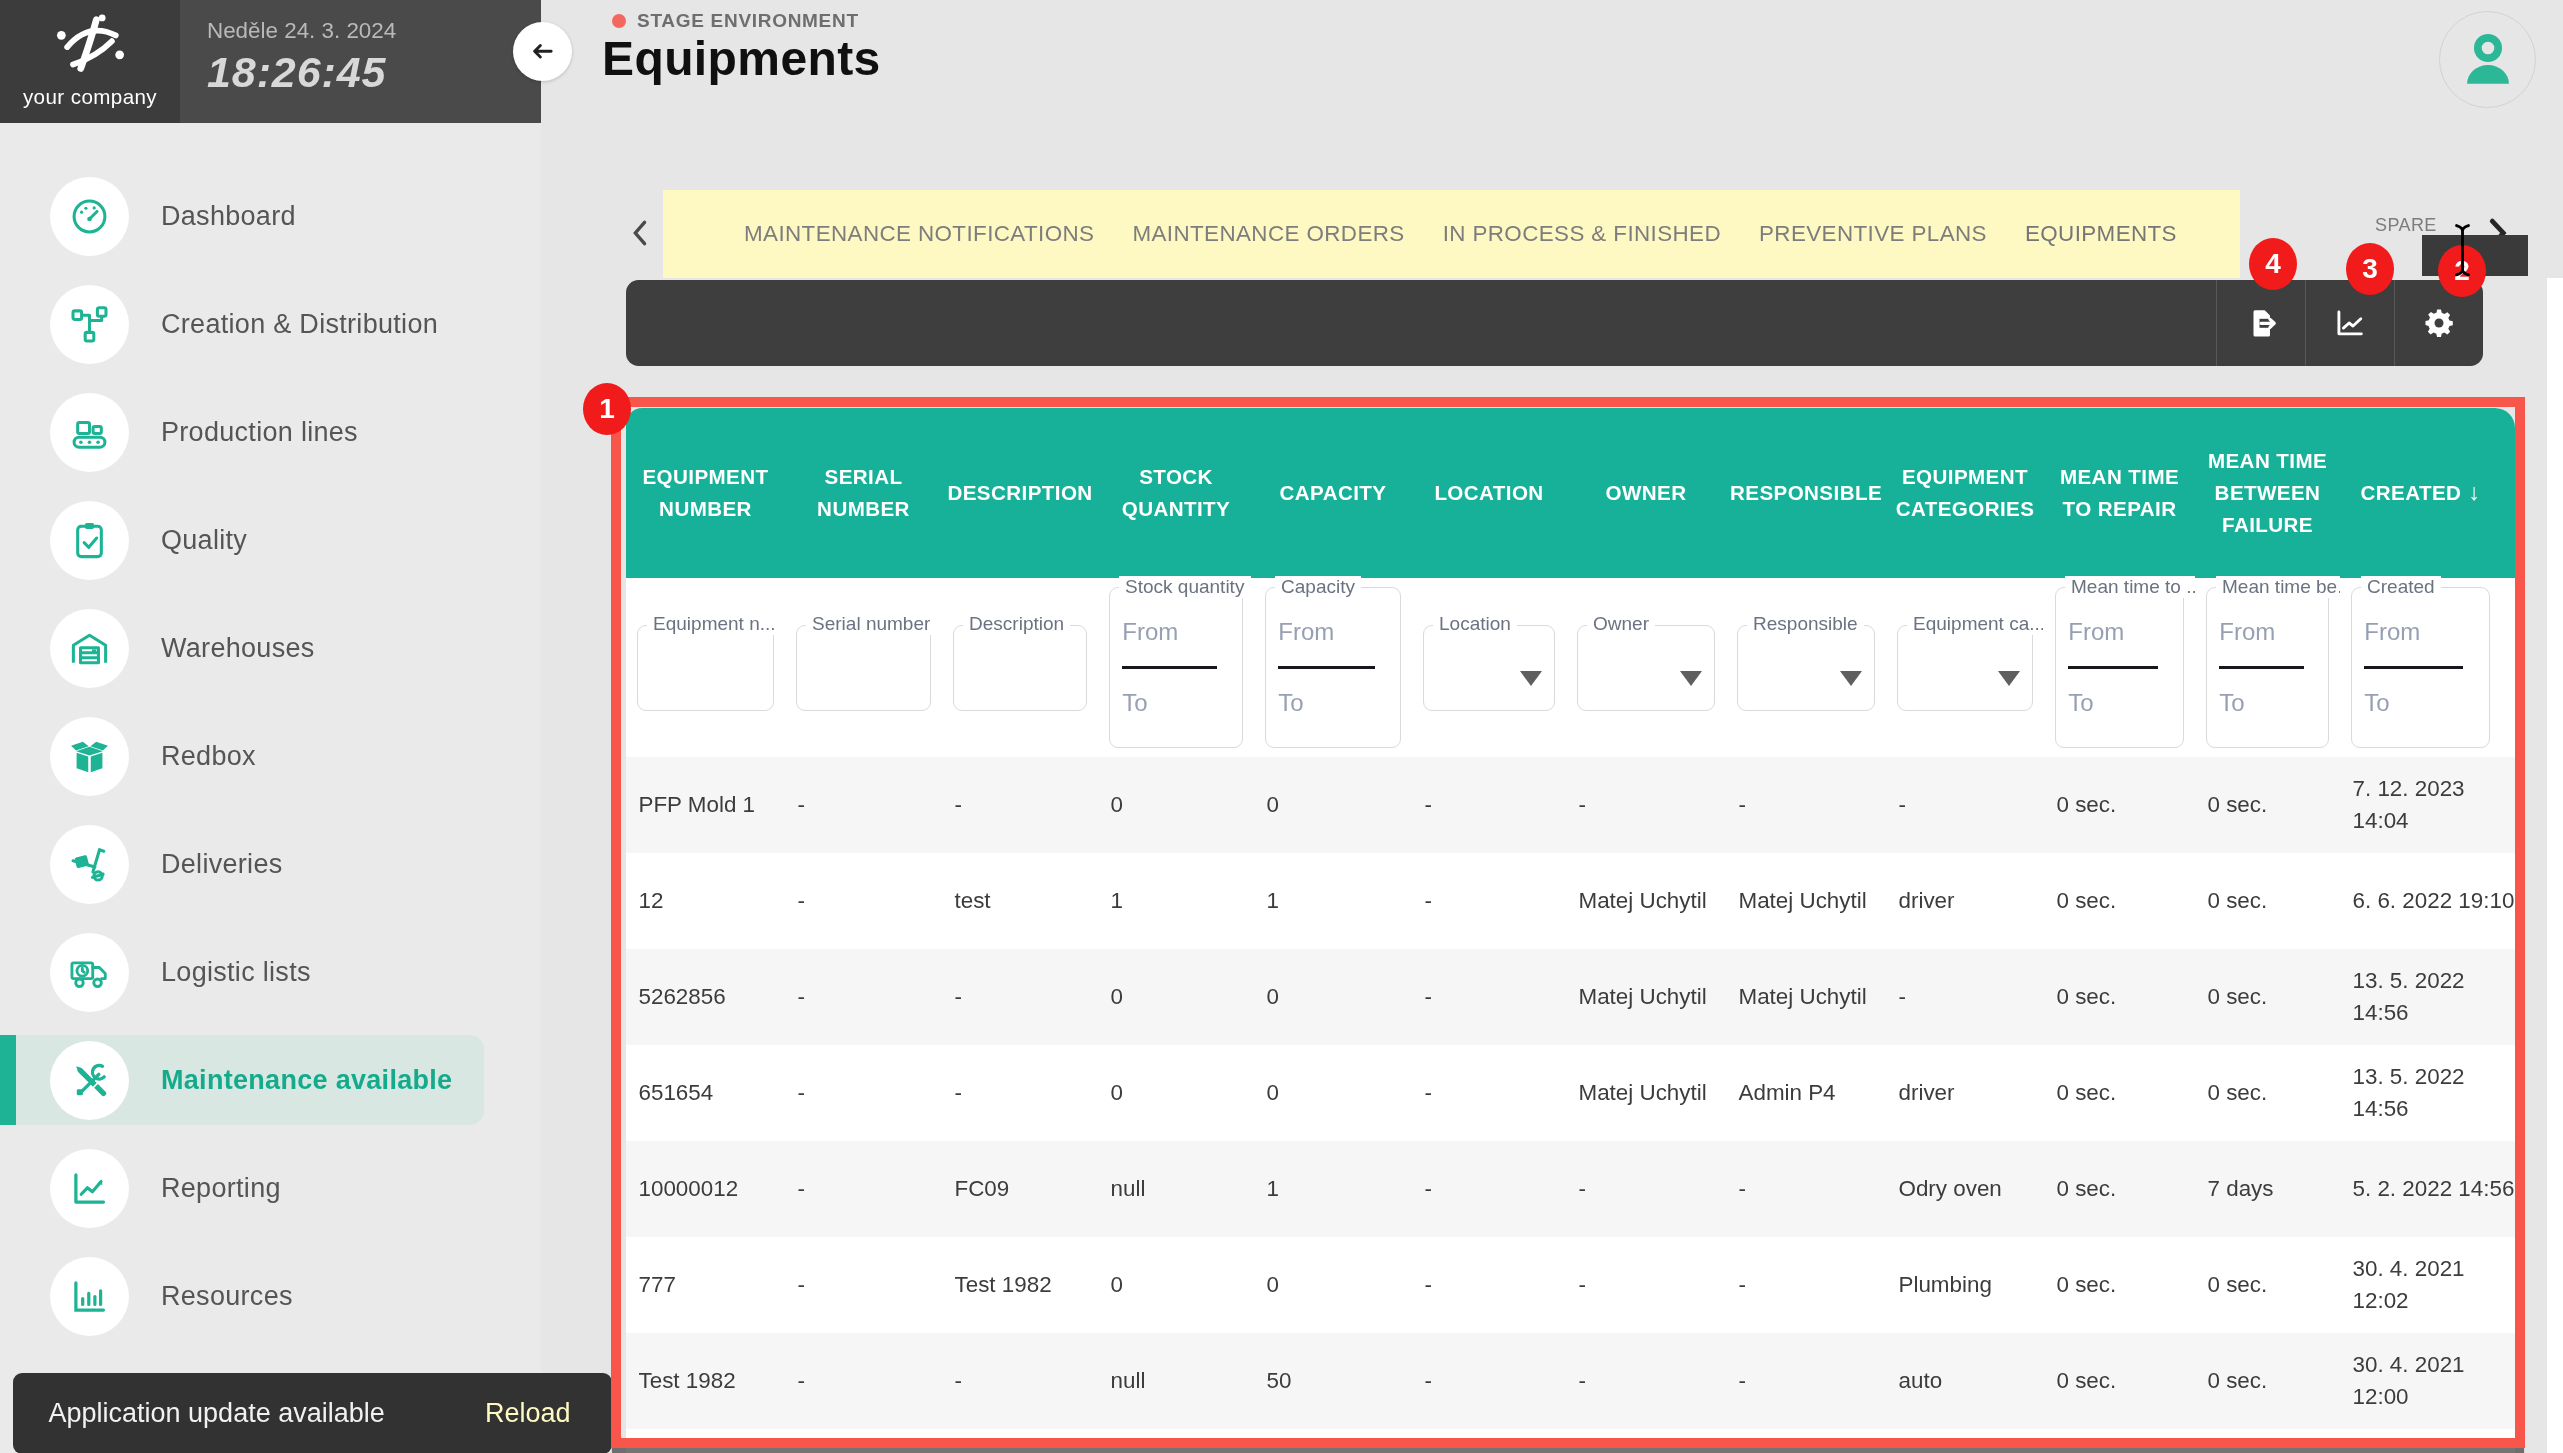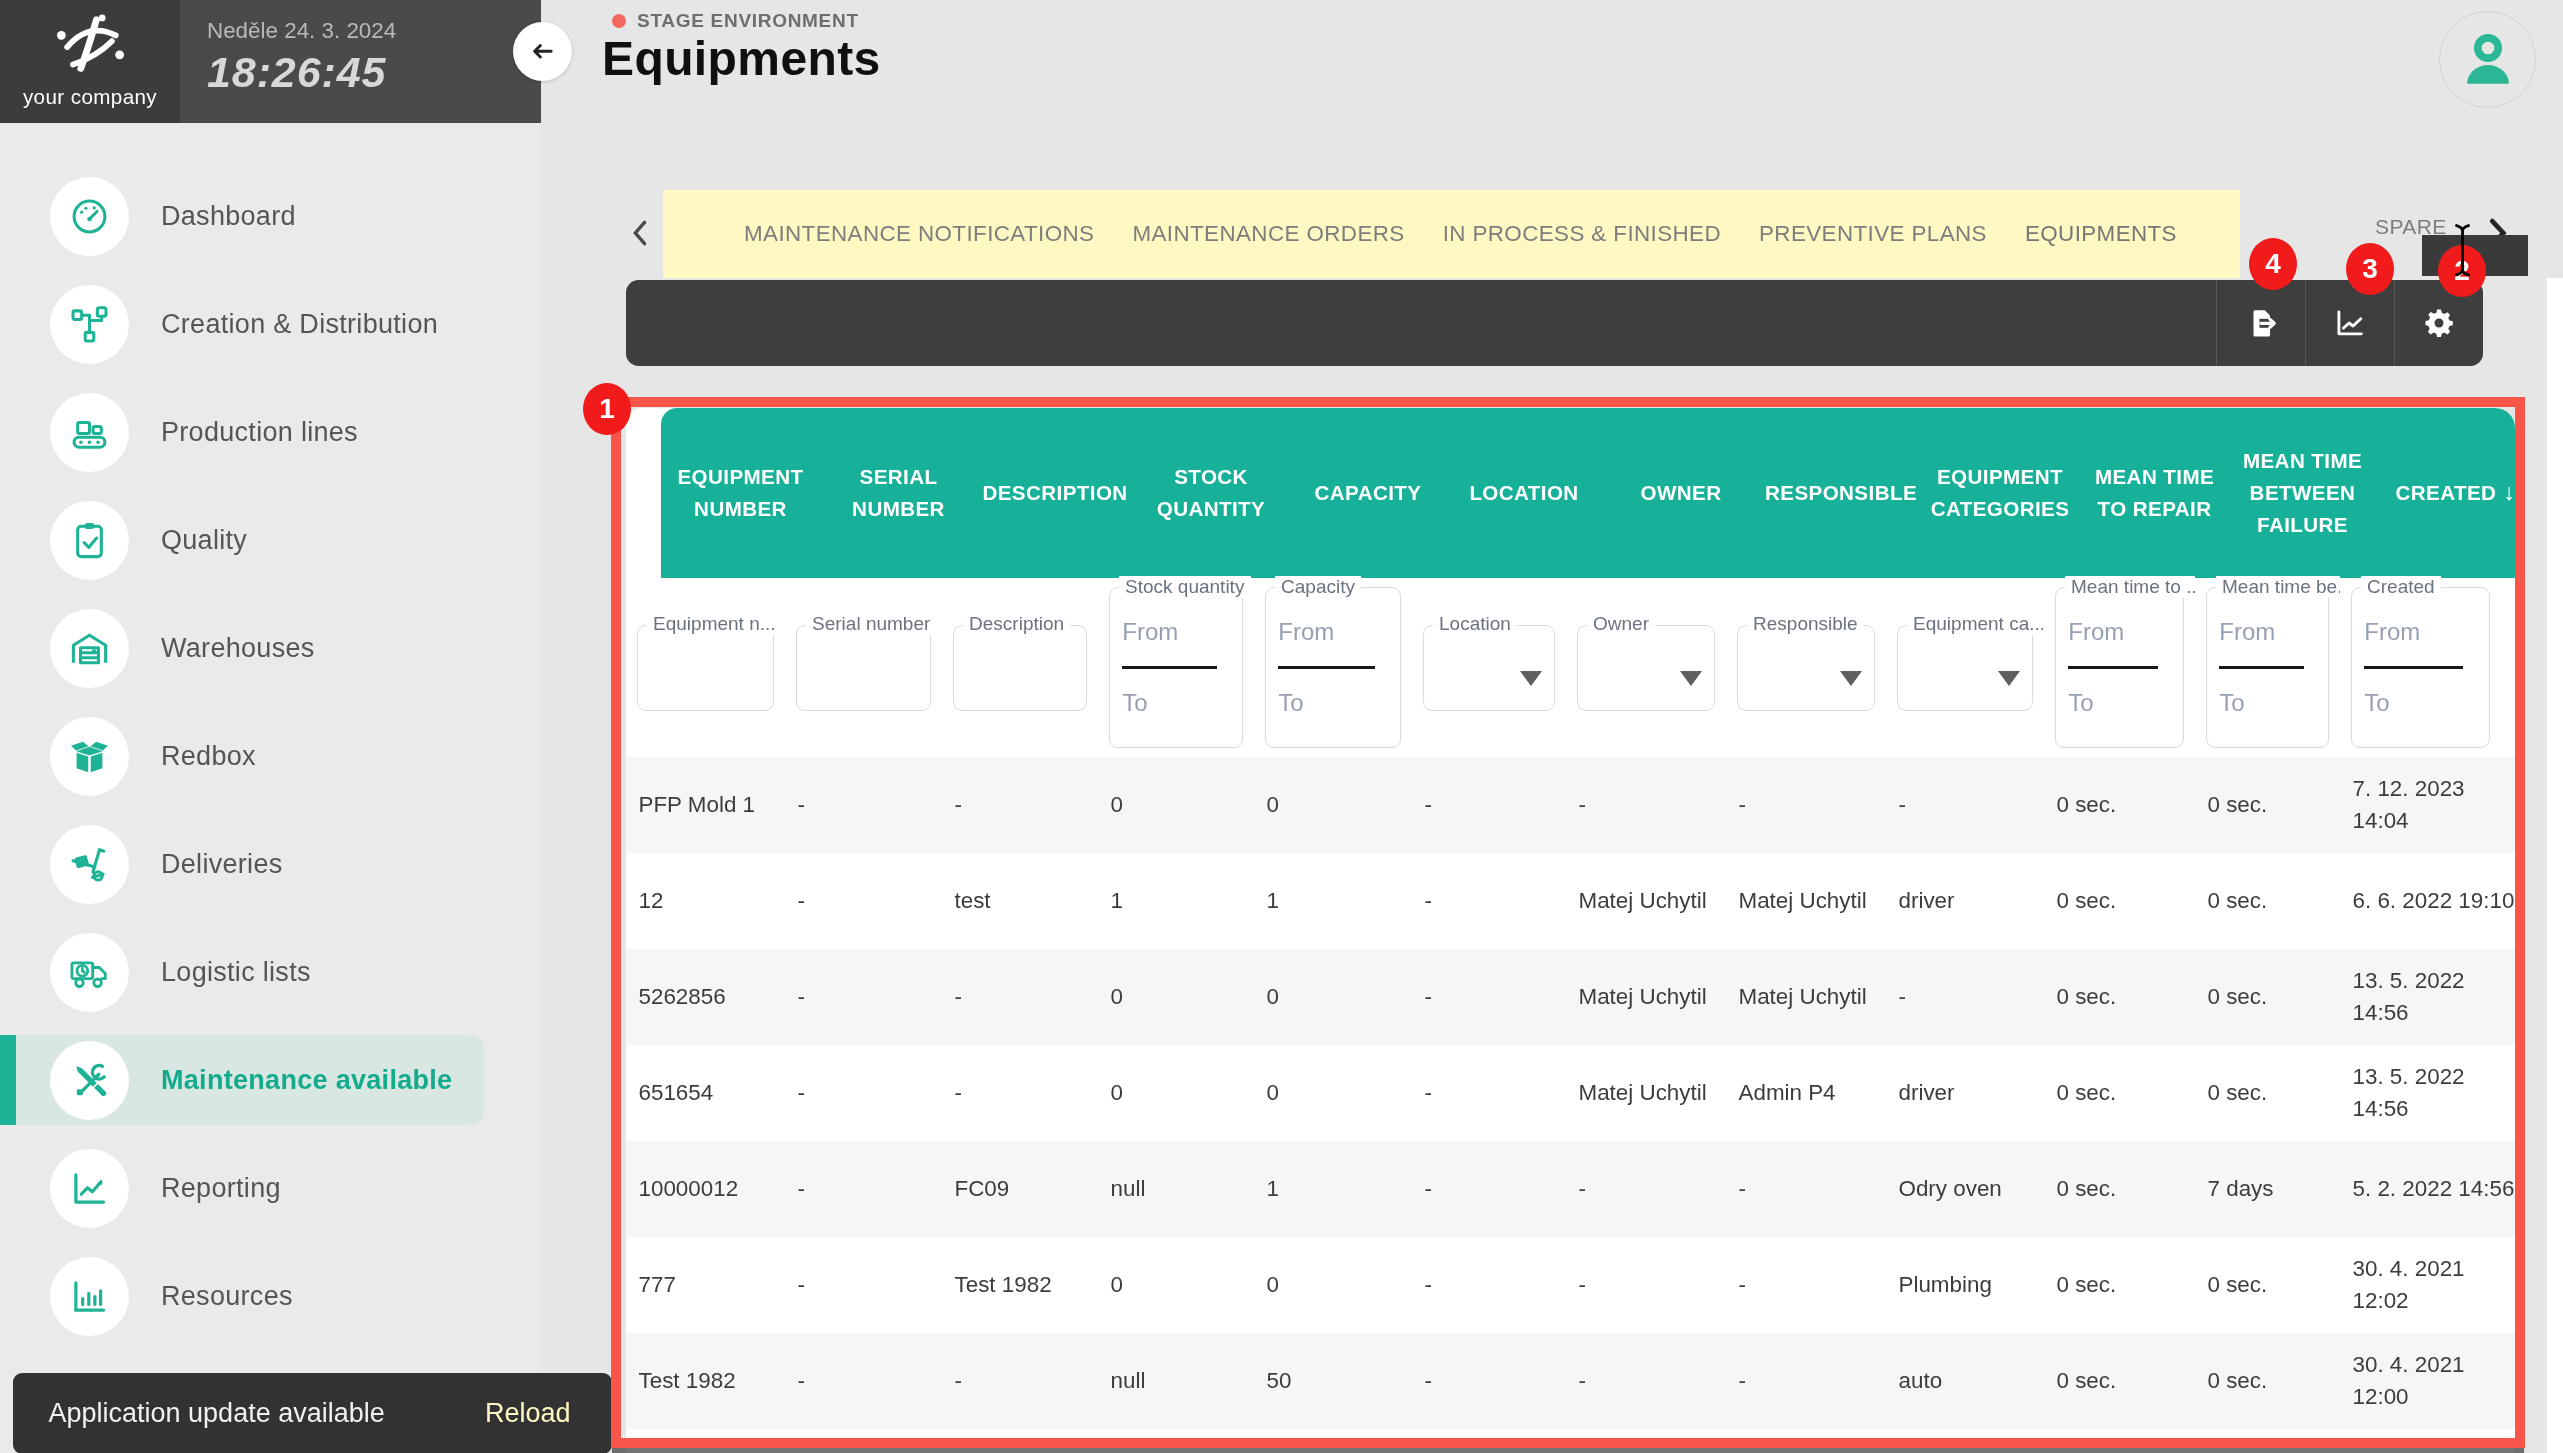--- a/index.html
+++ b/index.html
@@ -38,30 +38,30 @@
     display:flex;align-items:center;justify-content:center;}
   .user-btn svg{width:66px;height:66px;}
   
   .tabstrip{position:absolute;left:663px;top:190px;width:1577px;height:88px;background:#fef9c3;
     display:flex;align-items:center;justify-content:space-between;padding:0 63px 0 81px;box-sizing:border-box;}
   .tab{font-size:22.4px;color:#7d7d7d;letter-spacing:0.4px;white-space:nowrap;cursor:pointer;}
   .tab.active{color:#767676;}
   .tab-chevron{position:absolute;top:206px;width:39px;height:54px;display:flex;align-items:center;justify-content:center;cursor:pointer;}
   .tab-chevron.left{left:621px;}
   .tab-chevron.right{left:2477px;}
-  .tab-overflow{position:absolute;left:2375px;top:215px;font-size:21px;color:#7d7d7d;letter-spacing:0.4px;}
+  .tab-overflow{position:absolute;left:2375px;top:215px;font-size:18px;color:#7d7d7d;letter-spacing:0.4px;}
   
   .toolbar{position:absolute;left:626px;top:280px;width:1857px;height:86px;background:#3f3e3e;border-radius:12.5px;}
   .toolbar-group{position:absolute;right:0;top:0;bottom:0;display:flex;}
   .tool-btn{width:88px;display:flex;align-items:center;justify-content:center;border-left:1.8px solid #585858;cursor:pointer;}
   .tool-btn svg{width:36px;height:36px;}
   
   .table-card{position:absolute;left:626px;top:408px;width:1889px;height:1046px;background:#fff;border-radius:16px 20px 0 0;}
   .grid12{display:grid;grid-template-columns:159px 157px 156px 156px 158px 154px 160px 160px 158px 151px 145px 161px;}
-  .thead{height:170px;background:#16b198;border-radius:16px 20px 0 0;align-items:center;justify-items:center;margin-left:35px;}
+  .thead{height:170px;background:#16b198;border-radius:16px 20px 0 0;align-items:center;justify-items:center;}
   .th{color:#fff;font-size:20.6px;font-weight:bold;letter-spacing:0.4px;text-align:center;line-height:1.55;padding:0 7.2px;cursor:pointer;}
   .th .sort{margin-left:7.2px;font-size:23px;}
   .filter-row{height:179px;align-items:center;justify-items:center;background:#fff;}
   .filter-cell{width:100%;display:flex;justify-content:center;}
   .fbox{position:relative;width:calc(100% - 21.5px);border:1.8px solid #dadada;border-radius:9px;background:#fff;box-sizing:border-box;}
   .fbox.text,.fbox.select{height:86px;}
   .fbox.range{height:161px;display:flex;flex-direction:column;justify-content:space-evenly;padding:9px 12.5px;}
   .flabel{position:absolute;top:-12.5px;left:9px;background:#fff;padding:0 6.3px;font-size:19px;color:#6b7380;white-space:nowrap;max-width:92%;overflow:hidden;}
   .fph{font-size:24px;color:#97a0b2;}
   .fline{height:2.7px;background:#17171c;width:88%;}

